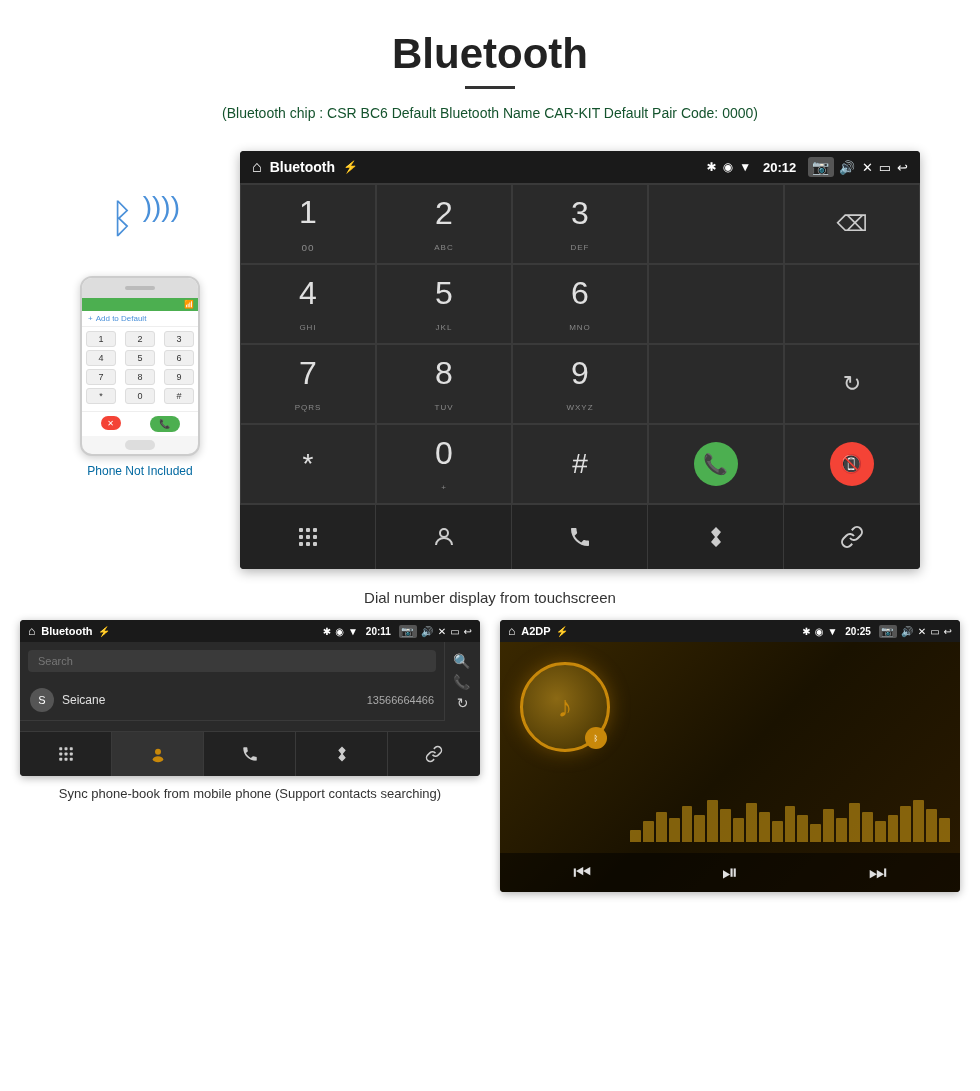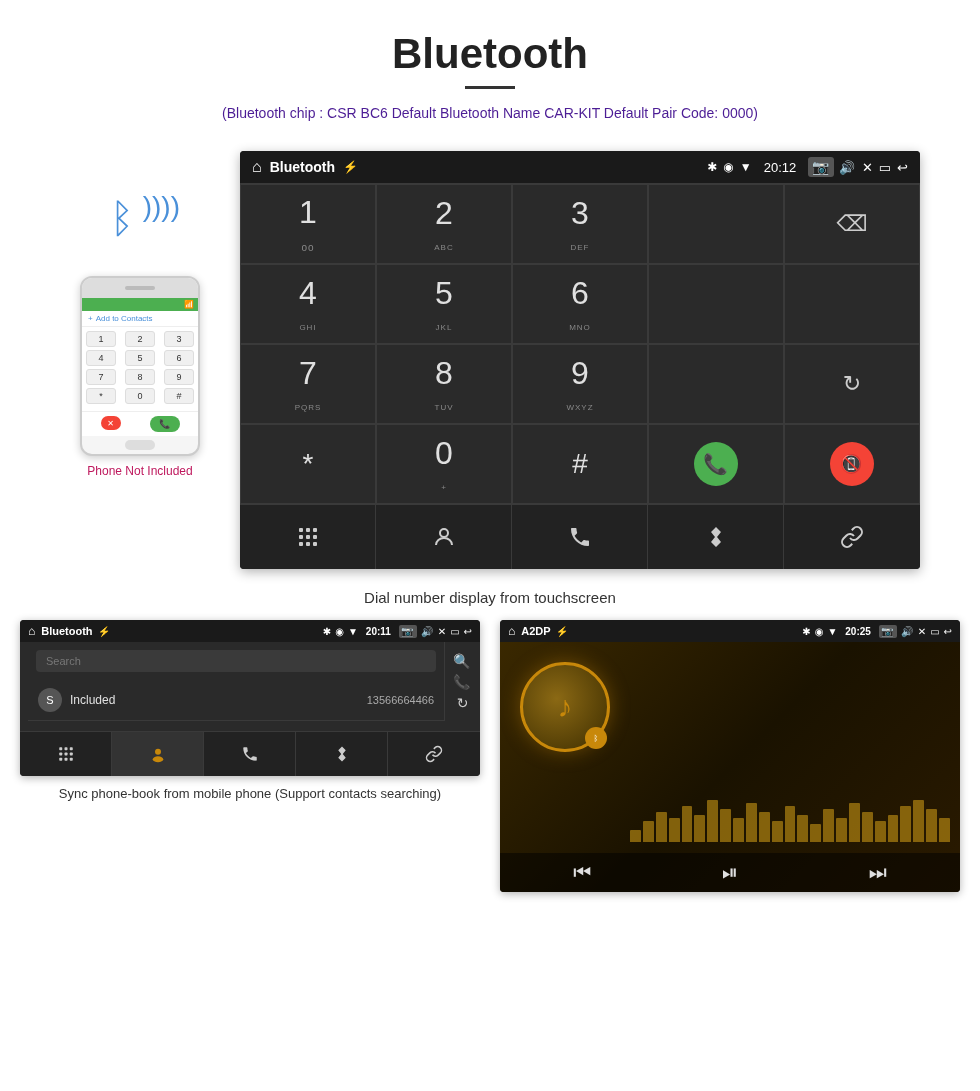--- a/index.html
+++ b/index.html
@@ -30,21 +30,21 @@
     }
     .page-description {
       font-size: 15px;
       color: #444;
       line-height: 1.6;
       max-width: 700px;
       margin: 0 auto 8px;
     }
     .bluetooth-specs {
       font-size: 14px;
-      color: #4c1d95;
+      color: #14532d;
       margin-bottom: 10px;
     }
 
     
     .main-screenshot-area {
       display: flex;
       justify-content: center;
       align-items: flex-start;
       padding: 10px 40px;
       gap: 20px;
@@ -160,21 +160,21 @@
       font-size: 9px;
     }
     .phone-home {
       width: 30px;
       height: 10px;
       background: #ddd;
       border-radius: 5px;
       margin: 4px auto;
     }
     .phone-not-included {
-      color: #be185d;
+      color: #0369a1;
       font-size: 12px;
       margin-top: 8px;
       text-align: left;
     }
 
     
     .car-screen {
       width: 680px;
       background: #2a2a2a;
       border-radius: 4px;
@@ -466,21 +466,21 @@
       <span class="bt-symbol">ᛒ</span>
       <span class="signal-waves">))))</span>
     </div>
     <div class="phone-device">
       <div class="phone-top-bar">
         <div class="phone-speaker"></div>
       </div>
       <div class="phone-green-bar">📶</div>
       <div class="phone-contact-bar">
         <span>+</span>
-          <span>Add to Contacts</span>
+          <span>Add to Default</span>
       </div>
       <div class="phone-dialpad">
         <div class="phone-dialrow">
           <div class="phone-dialkey">1</div>
           <div class="phone-dialkey">2</div>
           <div class="phone-dialkey">3</div>
         </div>
         <div class="phone-dialrow">
           <div class="phone-dialkey">4</div>
           <div class="phone-dialkey">5</div>
@@ -510,21 +510,21 @@
     <div class="car-status-bar">
       <div class="status-left">
         <span class="home-icon">⌂</span>
         <span class="status-title">Bluetooth</span>
         <span style="color:#aaa;font-size:12px;">⚡</span>
       </div>
       <div class="status-right">
         <span style="font-size:12px;">✱</span>
         <span style="font-size:12px;">◉</span>
         <span style="font-size:12px;">▼</span>
-        <span style="font-size:13px;font-weight:normal;margin:0 6px;">20:12</span>
+        <span style="font-size:13px;font-weight:bold;margin:0 6px;">20:12</span>
         <span style="font-size:14px;background:#555;padding:2px 4px;border-radius:3px;">📷</span>
         <span style="font-size:13px;">🔊</span>
         <span style="font-size:13px;">✕</span>
         <span style="font-size:13px;">▭</span>
         <span style="font-size:13px;">↩</span>
       </div>
     </div>
 
     <div class="dialpad-grid">
 
@@ -654,28 +654,28 @@
           <span style="font-size:10px;">▼</span>
           <span style="font-size:10px;font-weight:bold;margin:0 4px;">20:11</span>
           <span style="font-size:10px;background:#555;padding:1px 3px;border-radius:2px;">📷</span>
           <span style="font-size:10px;">🔊</span>
           <span style="font-size:10px;">✕</span>
           <span style="font-size:10px;">▭</span>
           <span style="font-size:10px;">↩</span>
         </div>
       </div>
 
-      <div style="display:flex;padding-left:8px;">
+      <div style="display:flex;">
         <div style="flex:1;">
           <div class="small-search-bar">
             <span style="color:#777;font-size:11px;">Search</span>
           </div>
           <div class="contact-row">
             <div class="contact-letter">S</div>
-            <span class="contact-name">Included</span>
+            <span class="contact-name">Seicane</span>
             <span class="contact-number">13566664466</span>
           </div>
         </div>
         <div style="display:flex;flex-direction:column;align-items:center;justify-content:space-around;padding:8px 6px;border-left:1px solid #3a3a3a;min-width:36px;">
           <span style="color:#ccc;font-size:14px;">🔍</span>
           <span style="color:#ccc;font-size:14px;">📞</span>
           <span style="color:#ccc;font-size:14px;">↻</span>
         </div>
       </div>
 

